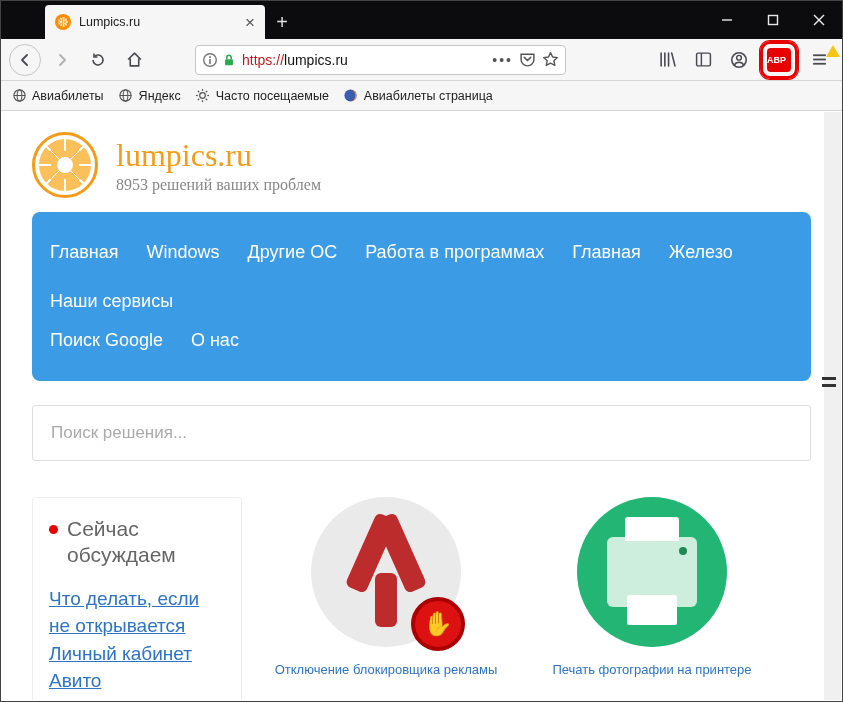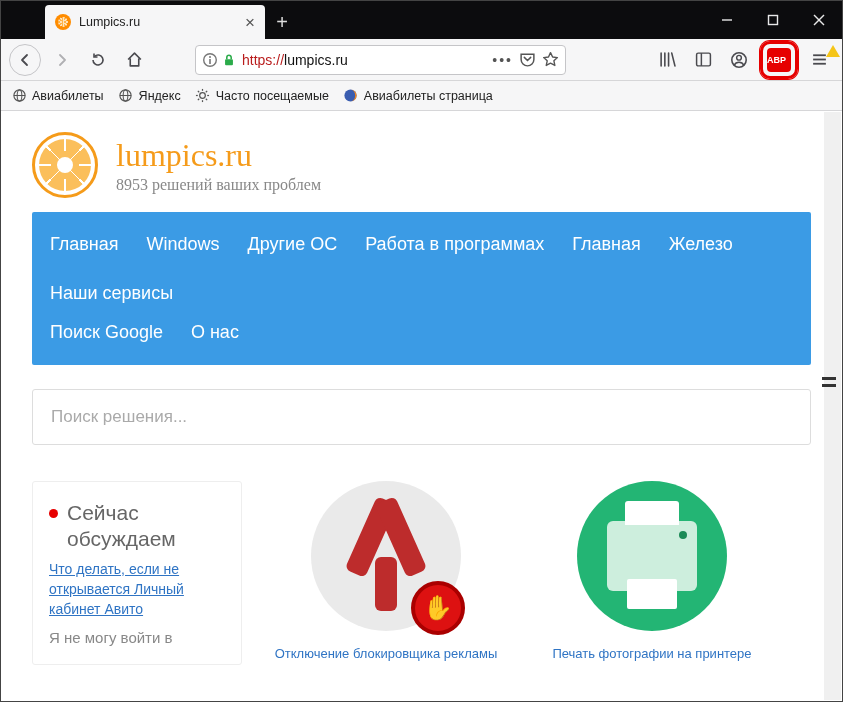--- a/index.html
+++ b/index.html
@@ -50,34 +50,34 @@
 
 .site-header { display:flex; align-items:center; gap:18px; padding: 20px 30px 14px 30px; }
 .logo { width:66px; height:66px; border-radius:50%; border:3px solid #f59b1a; position:relative; overflow:hidden; }
 .logo-slices { position:absolute; inset:4px; border-radius:50%; background:
   conic-gradient(#fff 0 2deg,#fbbf5b 2deg 43deg,#fff 43deg 47deg,#fbbf5b 47deg 88deg,#fff 88deg 92deg,#fbbf5b 92deg 133deg,#fff 133deg 137deg,#fbbf5b 137deg 178deg,#fff 178deg 182deg,#fbbf5b 182deg 223deg,#fff 223deg 227deg,#fbbf5b 227deg 268deg,#fff 268deg 272deg,#fbbf5b 272deg 313deg,#fff 313deg 317deg,#fbbf5b 317deg 358deg,#fff 358deg 360deg);}
 .logo-core { position:absolute; left:50%; top:50%; width:16px; height:16px; margin:-8px 0 0 -8px; border-radius:50%; background:#fff; }
 .site-title { font-family: Georgia, serif; font-size: 32px; color: #f59b1a; }
 .site-tagline { font-family: Georgia, serif; font-size: 16px; color: #888; margin-top:2px; }
 
 
-.bluenav { margin: 0 30px; background: #3b9be5; color: #fff; border-radius:2px; padding: 4px 18px; }
+.bluenav { margin: 0 30px; background: #3b9be5; color: #fff; border-radius:8px; padding: 12px 18px; }
 .bluenav-row { display:flex; flex-wrap:wrap; gap: 28px; padding: 18px 0; font-size: 18px; }
 .bluenav a { color:#fff; }
 
 
 .searchbox { margin: 24px 30px 0 30px; border:1px solid #ddd; border-radius:3px; height:56px; display:flex; align-items:center; padding:0 18px; font-size:17px; color:#aaa; }
 
 
 .maingrid { display:flex; gap:24px; margin:36px 30px 0 30px; align-items:flex-start; }
 .discuss { width:210px; border:1px solid #eee; border-radius:3px; padding:18px 16px; }
 .discuss-title { font-size:21px; color:#666; line-height:1.25; position:relative; padding-left:18px; }
 .discuss-title::before { content:""; position:absolute; left:0; top:9px; width:9px; height:9px; background:#e60000; border-radius:50%; }
 .discuss-meta { margin-top:30px; font-size:15px; color:#333; }
-.discuss-link { color:#2f74c4; text-decoration:underline; font-size:14px; line-height:1.45; display:block; margin-top:6px; }
+.discuss-link { color:#2f74c4; text-decoration:underline; font-size:19px; line-height:1.45; display:block; margin-top:16px; }
 .discuss-text { font-size:15px; color:#888; margin-top:10px; }
 
 .cards { flex:1; display:flex; gap:26px; }
 .card { width:240px; text-align:center; }
 .card-img { width:150px; height:150px; border-radius:50%; margin:0 auto; position:relative; display:flex; align-items:center; justify-content:center; }
 .card1 .card-img { background:#eaeaea; }
 .card2 .card-img { background:#23b574; }
 .card-label { color:#2f74c4; font-size:13px; margin-top:14px; line-height:1.4; }
 
 

